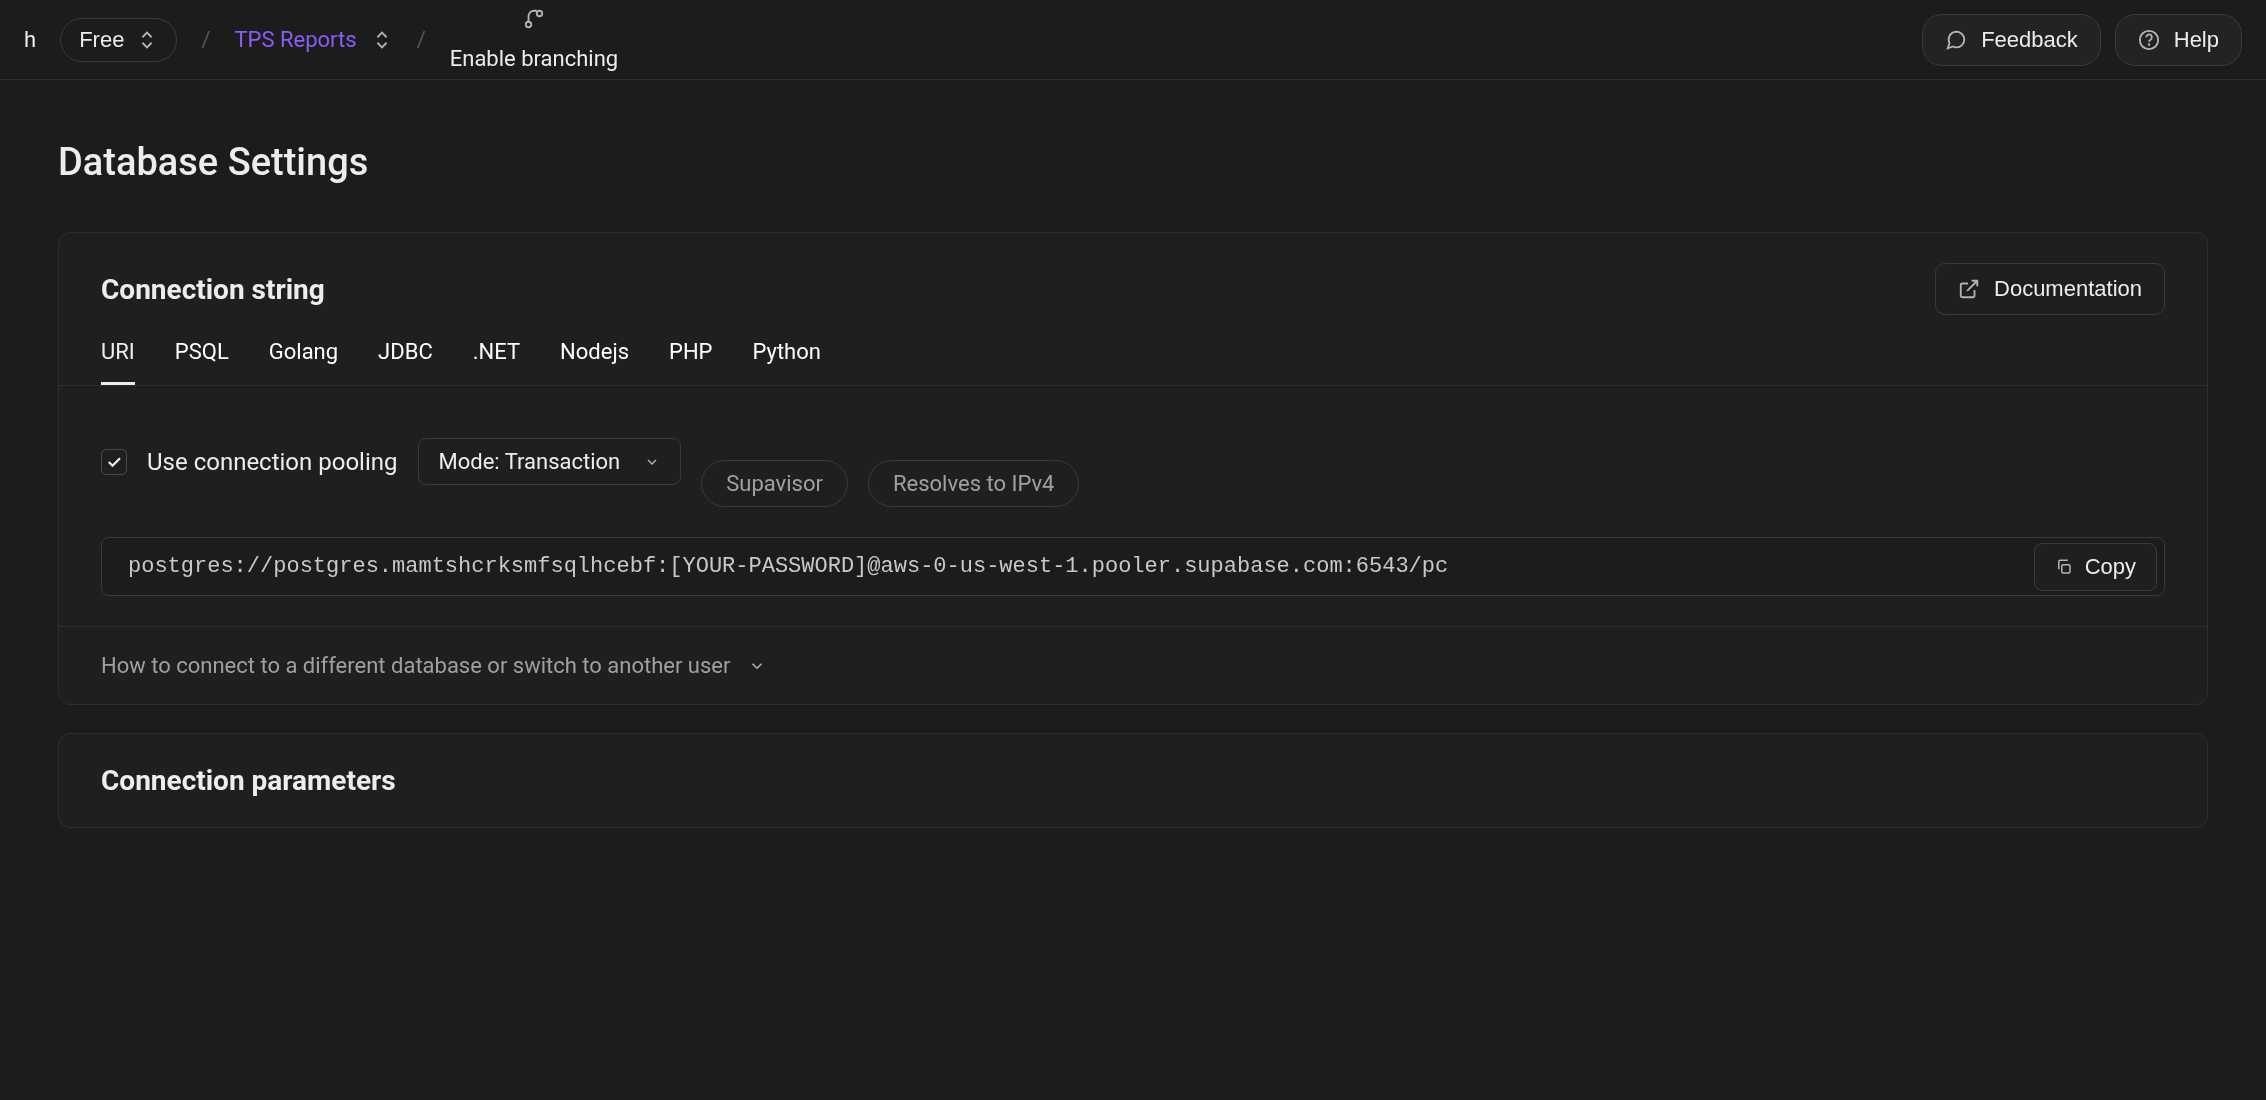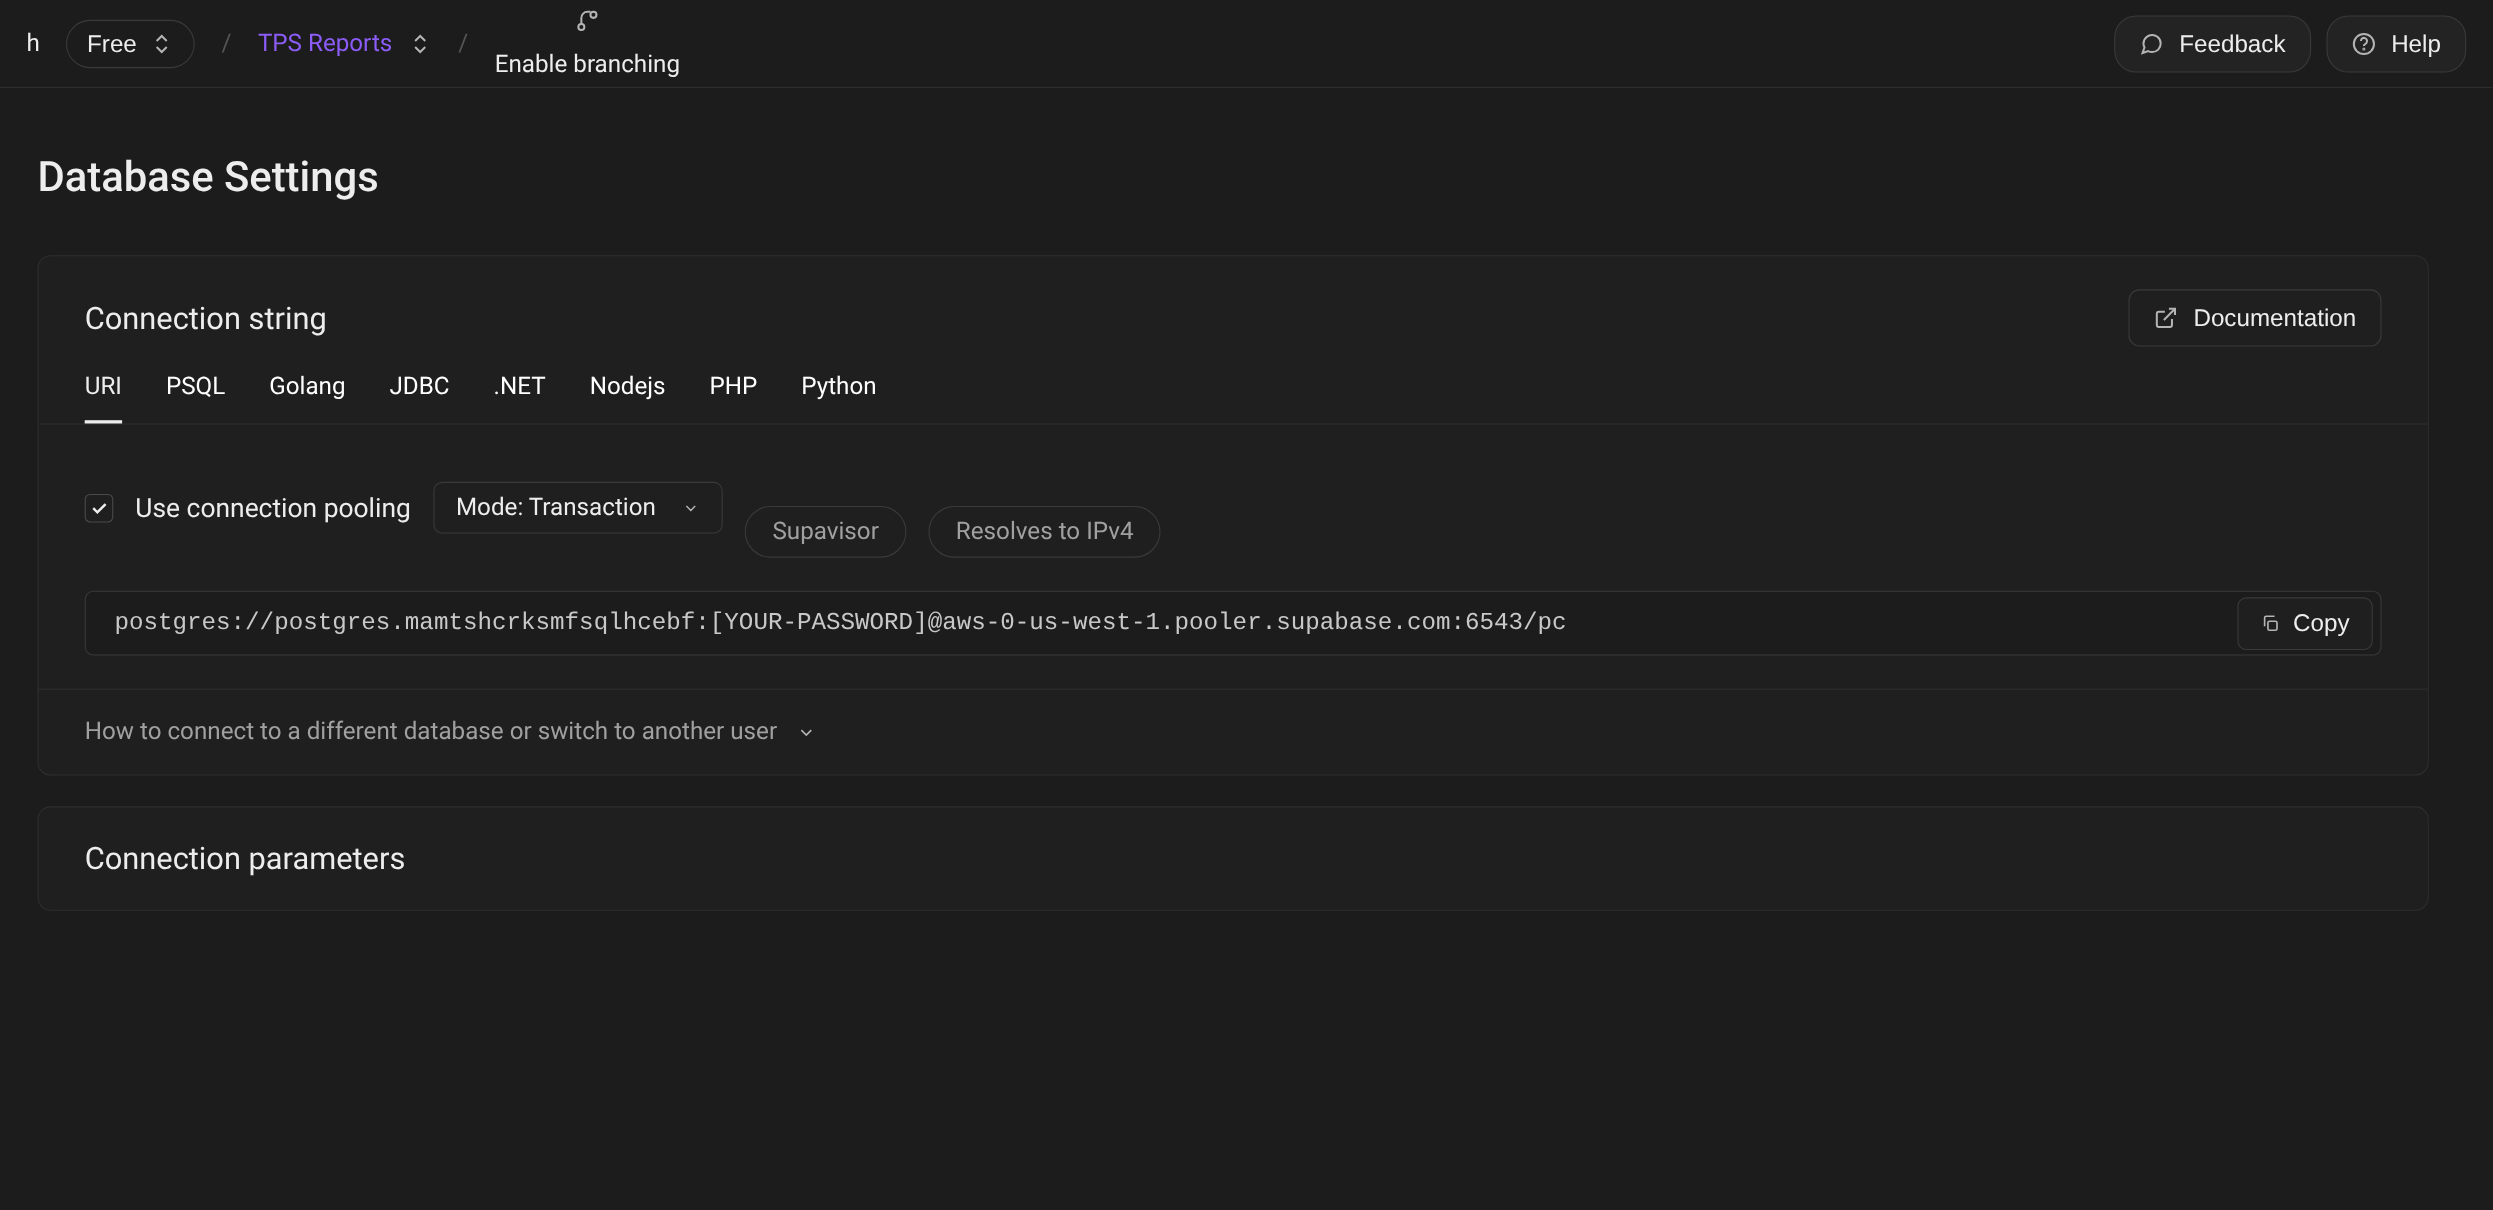--- a/index.html
+++ b/index.html
@@ -84,21 +84,21 @@
       cursor: pointer;
     }
     .icon-svg {
       width: 22px;
       height: 22px;
       stroke: #b4b4b4;
       fill: none;
       stroke-width: 2;
     }
     .content {
-      padding: 60px 58px 0 34px;
+      padding: 60px 58px 0 58px;
     }
     .page-title {
       font-size: 38px;
       font-weight: 500;
       color: #ededed;
       margin-bottom: 48px;
     }
     .card {
       background: #1f1f1f;
       border: 1px solid #2e2e2e;
@@ -106,21 +106,21 @@
       margin-bottom: 28px;
     }
     .card-header {
       display: flex;
       align-items: center;
       justify-content: space-between;
       padding: 30px 42px 0 42px;
     }
     .card-title {
       font-size: 28px;
-      font-weight: 400;
+      font-weight: 700;
       color: #ededed;
     }
     .doc-btn {
       display: inline-flex;
       align-items: center;
       gap: 14px;
       border: 1px solid #3a3a3a;
       border-radius: 10px;
       padding: 12px 22px;
       color: #ededed;

